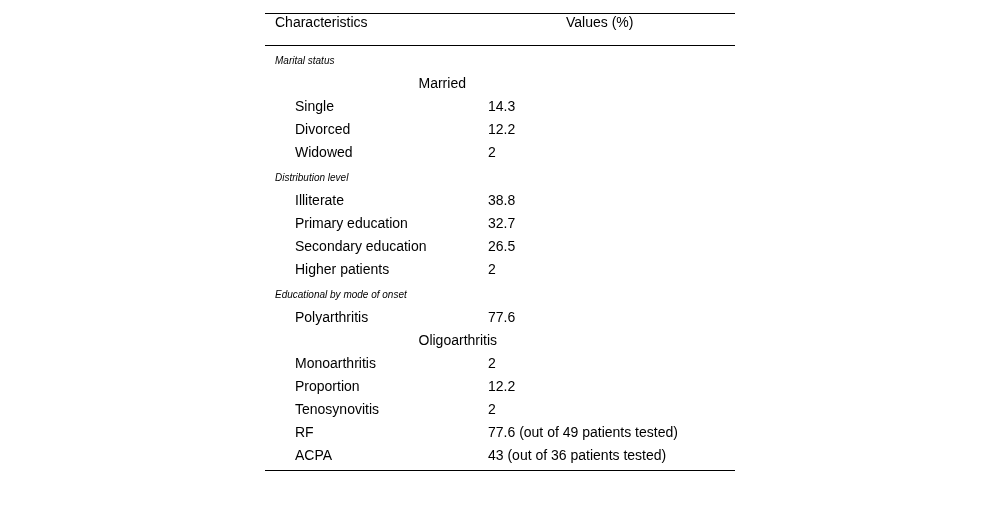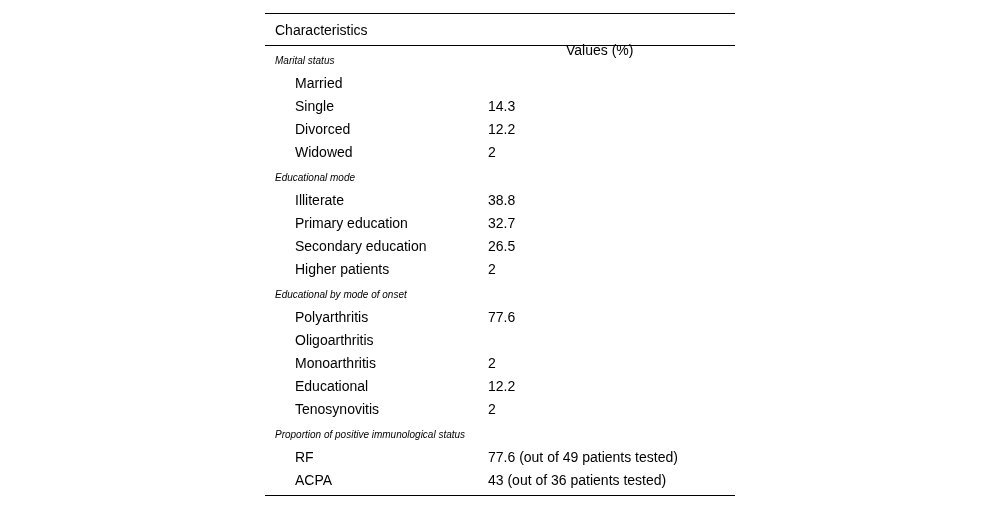--- a/index.html
+++ b/index.html
@@ -19,45 +19,45 @@
     position: absolute;
     left: 265px;
     top: 13px;
     width: 470px;
     border-top: 1.5px solid #000;
     border-bottom: 1.5px solid #000;
     box-sizing: border-box;
   }
   .thead {
     display: flex;
-    align-items: center;
+    align-items: flex-start;
     height: 32px;
     border-bottom: 1.5px solid #000;
     box-sizing: border-box;
     font-size: 14px;
   }
   .h-char {
     width: 301px;
     padding-left: 10px;
     box-sizing: border-box;
     white-space: nowrap;
   }
   .h-val {
     flex: 1;
     white-space: nowrap;
-    margin-top: 41px;
   }
   .tbody {
     padding: 3px 0;
   }
   .row {
     display: flex;
     height: 23px;
     line-height: 23px;
     font-size: 14px;
+    justify-content: center;
   }
   .row .label {
     width: 223px;
     padding-left: 30px;
     box-sizing: border-box;
     white-space: nowrap;
   }
   .row .value {
     flex: 1;
     white-space: nowrap;
@@ -96,21 +96,21 @@
     </div>
     <div class="row">
       <div class="label">Divorced</div>
       <div class="value">12.2</div>
     </div>
     <div class="row">
       <div class="label">Widowed</div>
       <div class="value">2</div>
     </div>
 
-    <div class="section spaced">Educational mode</div>
+    <div class="section spaced">Distribution level</div>
     <div class="row">
       <div class="label">Illiterate</div>
       <div class="value">38.8</div>
     </div>
     <div class="row">
       <div class="label">Primary education</div>
       <div class="value">32.7</div>
     </div>
     <div class="row">
       <div class="label">Secondary education</div>
@@ -127,29 +127,28 @@
       <div class="value">77.6</div>
     </div>
     <div class="row">
       <div class="label">Oligoarthritis</div>
     </div>
     <div class="row">
       <div class="label">Monoarthritis</div>
       <div class="value">2</div>
     </div>
     <div class="row">
-      <div class="label">Educational</div>
+      <div class="label">Proportion</div>
       <div class="value">12.2</div>
     </div>
     <div class="row">
       <div class="label">Tenosynovitis</div>
       <div class="value">2</div>
     </div>
 
-    <div class="section spaced">Proportion of positive immunological status</div>
     <div class="row">
       <div class="label">RF</div>
       <div class="value">77.6 (out of 49 patients tested)</div>
     </div>
     <div class="row">
       <div class="label">ACPA</div>
       <div class="value">43 (out of 36 patients tested)</div>
     </div>
 
   </div>

